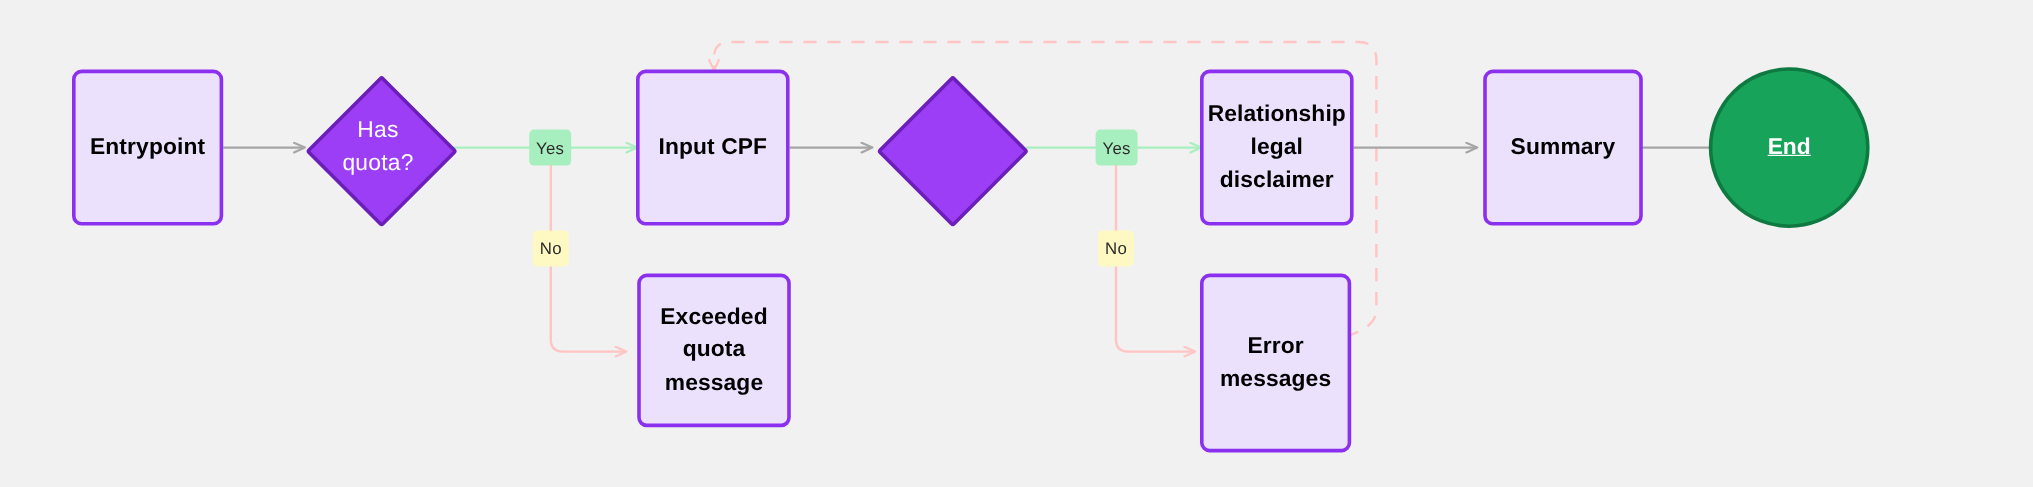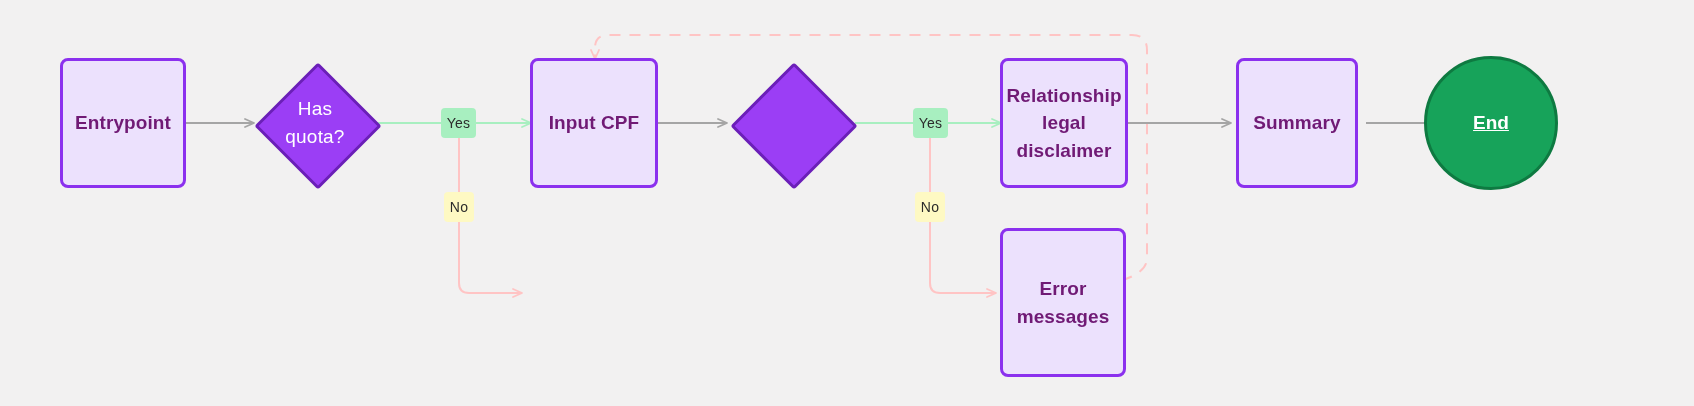--- a/index.html
+++ b/index.html
@@ -32,21 +32,21 @@
     display: flex;
     align-items: center;
     justify-content: center;
     text-align: center;
   }
   
   .node-box {
     background: #ECE1FD;
     border: 3px solid #8B30EE;
     border-radius: 8px;
-    color: #701a75;
+    color: #000000;
     font-weight: bold;
     font-size: 19px;
     line-height: 1.45;
     letter-spacing: 0.1px;
   }
   .node-box .label {
     padding: 0 10px;
   }
   
   .node-diamond {
@@ -142,34 +142,37 @@
 
   <div class="node node-diamond" style="left:253px; top:58px; width:124px; height:130px;">
     <span class="dia-shape"></span>
     <span class="label">Has<br>quota?</span>
   </div>
 
   <div class="node node-box" style="left:530px; top:58px; width:128px; height:130px;text-align:right;">
     <span class="label">Input CPF</span>
   </div>
 
+  <div class="node node-box" style="left:531px; top:228px; width:128px; height:128px;">
+    <span class="label">Exceeded<br>quota<br>message</span>
+  </div>
 
   <div class="node node-diamond" style="left:726px; top:58px; width:129px; height:130px;">
     <span class="dia-shape"></span>
   </div>
 
   <div class="node node-box" style="left:1000px; top:58px; width:128px; height:130px;">
     <span class="label">Relationship<br>legal<br>disclaimer</span>
   </div>
 
   <div class="node node-box" style="left:1000px; top:228px; width:126px; height:149px;">
     <span class="label">Error<br>messages</span>
   </div>
 
-  <div class="node node-box" style="left:1236px; top:58px; width:122px; height:130px;">
+  <div class="node node-box" style="left:1236px; top:58px; width:133px; height:130px;">
     <span class="label">Summary</span>
   </div>
 
   <div class="node node-circle" style="left:1424px; top:56px; width:134px; height:134px;text-decoration:underline;">
     <span class="label">End</span>
   </div>
 
   <div class="edge-badge badge-yes" style="left:441px; top:108px; width:35px; height:30px;">
     <span>Yes</span>
   </div>

